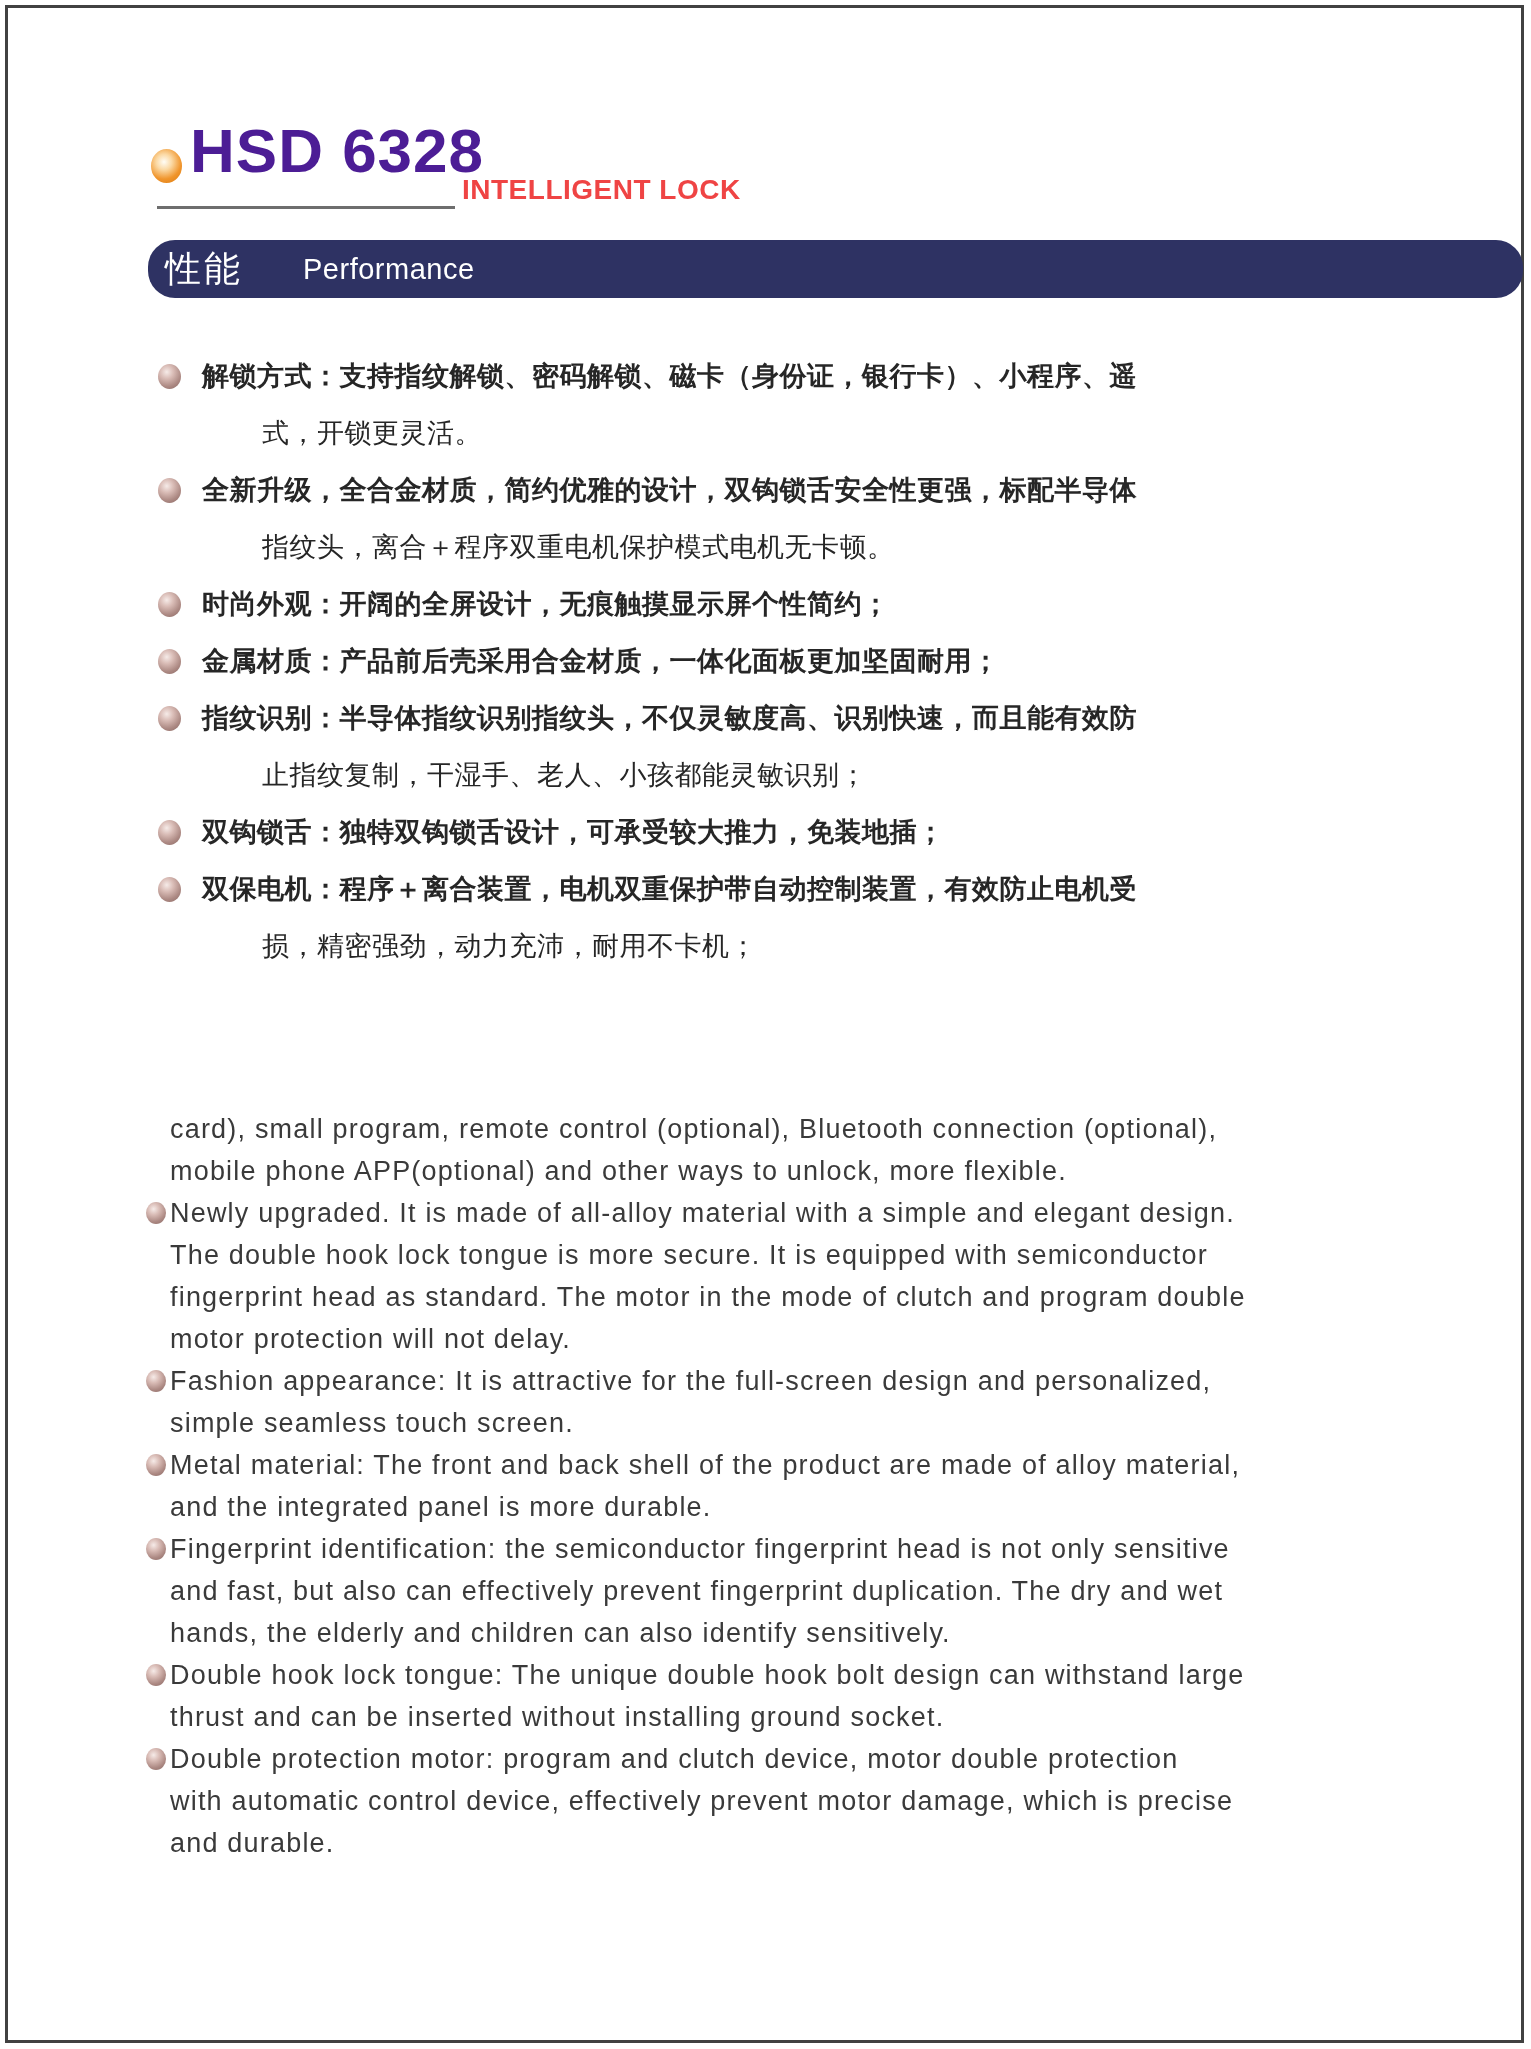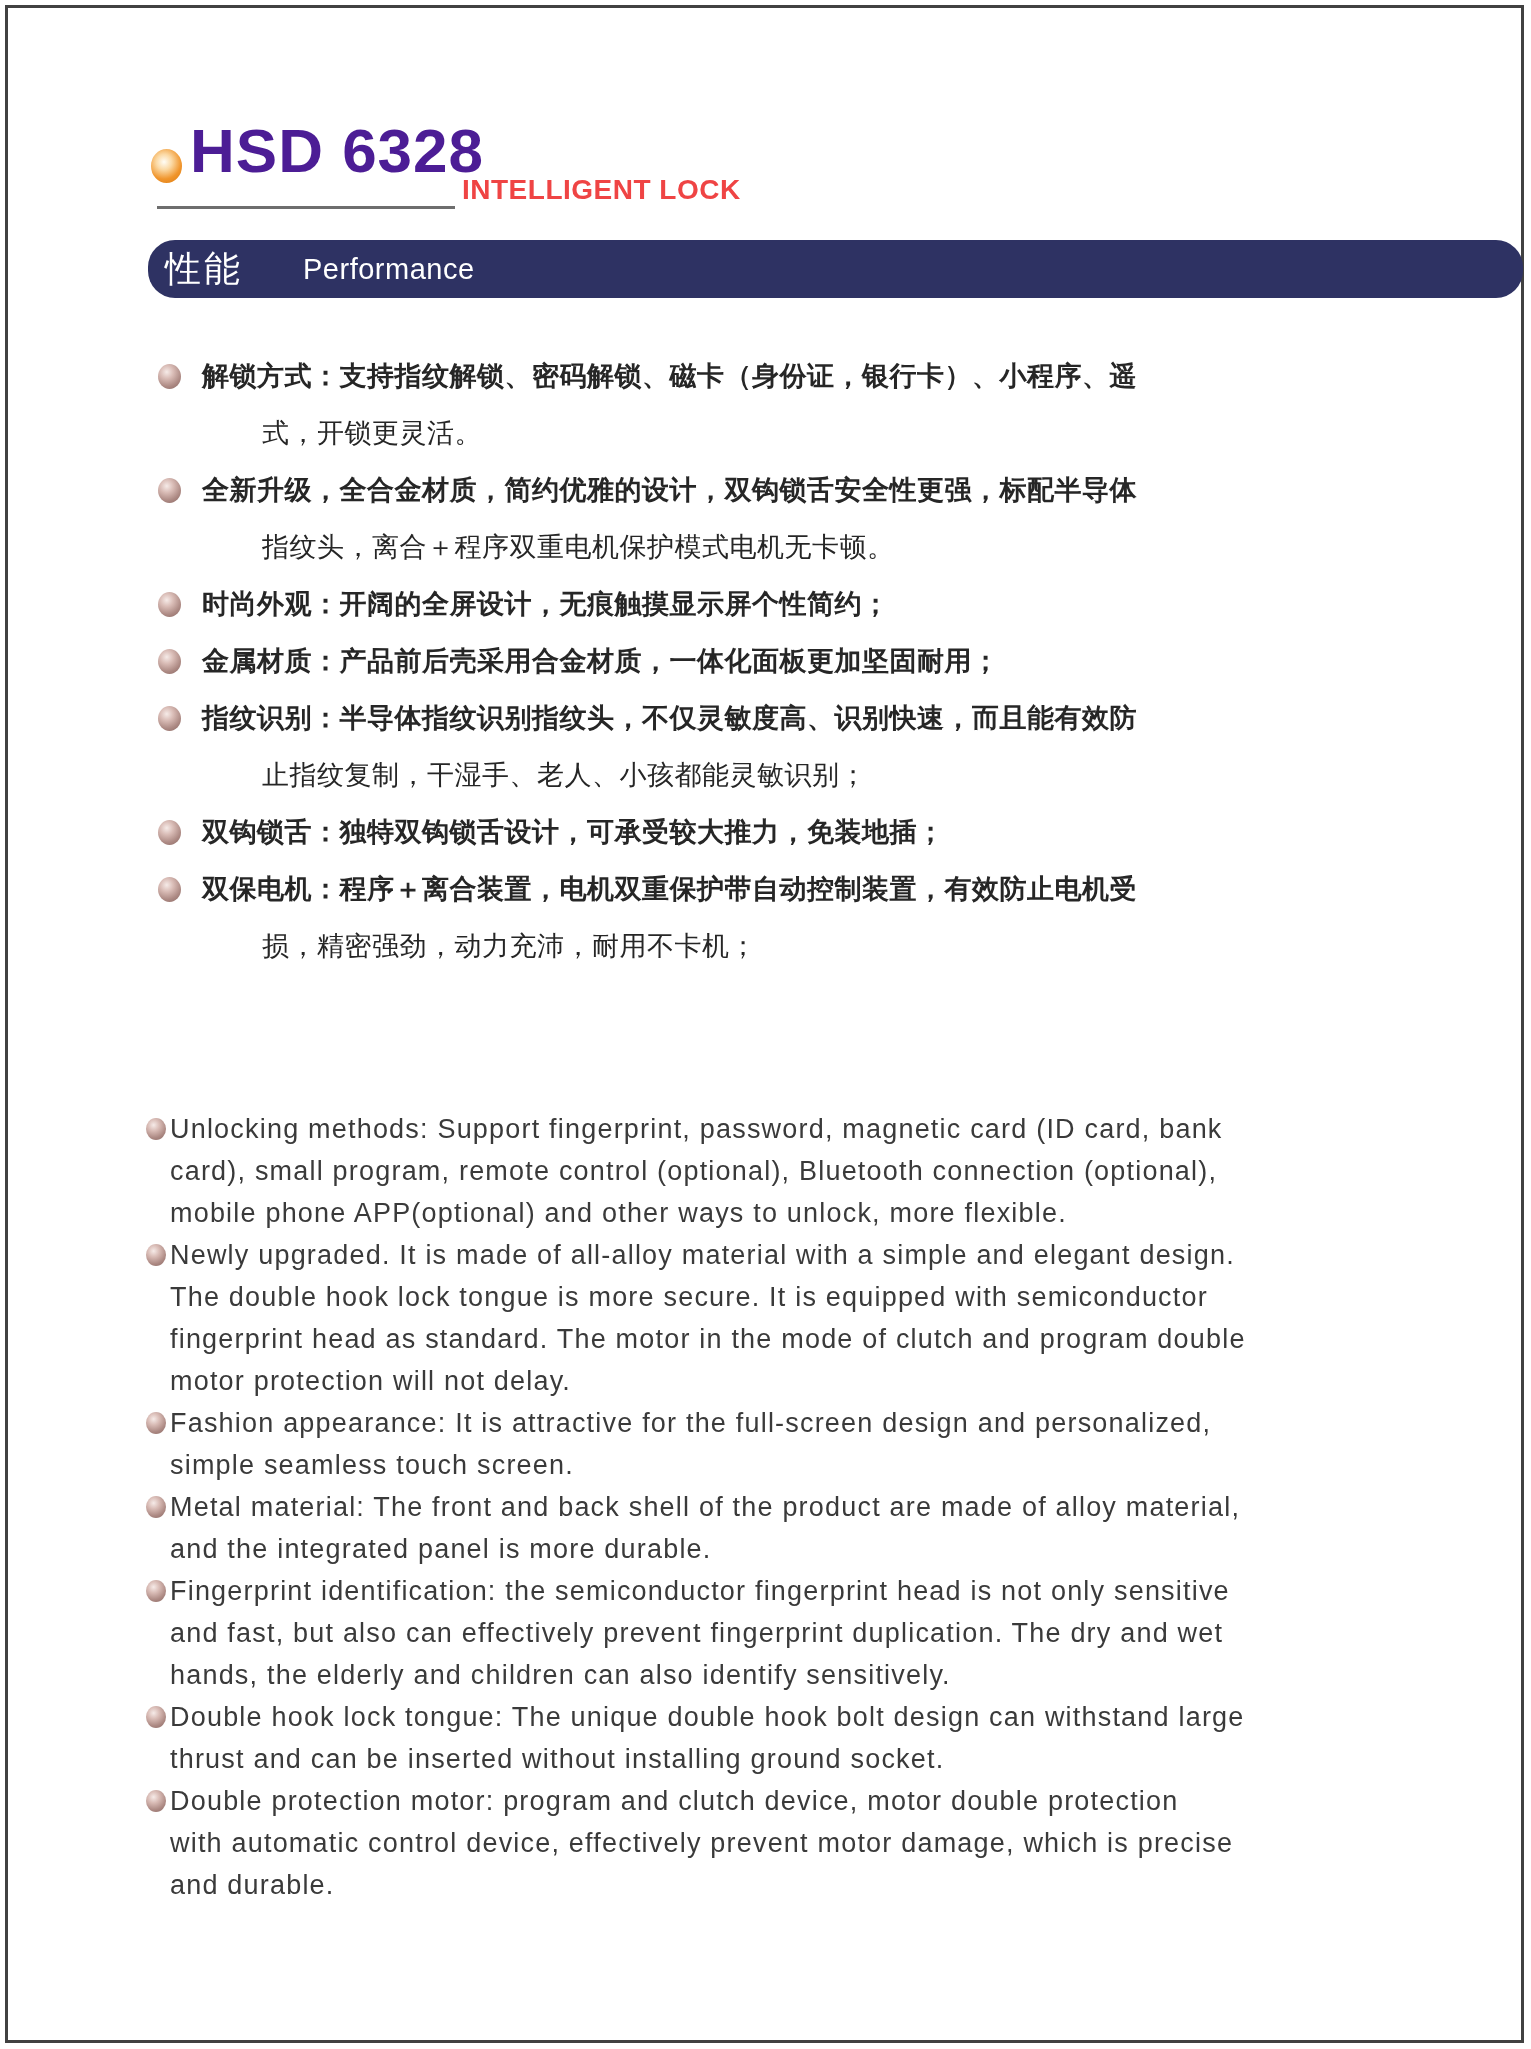--- a/index.html
+++ b/index.html
@@ -74,21 +74,20 @@
       <div class="line cont"><span>指纹头，离合＋程序双重电机保护模式电机无卡顿。</span></div>
       <div class="line first"><span class="sphere-bullet"></span><span>时尚外观：开阔的全屏设计，无痕触摸显示屏个性简约；</span></div>
       <div class="line first"><span class="sphere-bullet"></span><span>金属材质：产品前后壳采用合金材质，一体化面板更加坚固耐用；</span></div>
       <div class="line first"><span class="sphere-bullet"></span><span>指纹识别：半导体指纹识别指纹头，不仅灵敏度高、识别快速，而且能有效防</span></div>
       <div class="line cont"><span>止指纹复制，干湿手、老人、小孩都能灵敏识别；</span></div>
       <div class="line first"><span class="sphere-bullet"></span><span>双钩锁舌：独特双钩锁舌设计，可承受较大推力，免装地插；</span></div>
       <div class="line first"><span class="sphere-bullet"></span><span>双保电机：程序＋离合装置，电机双重保护带自动控制装置，有效防止电机受</span></div>
       <div class="line cont"><span>损，精密强劲，动力充沛，耐用不卡机；</span></div>
     </section>
   <section class="list en">
-      <div class="line first"><span class="sphere-bullet"></span><span>Unlocking methods: Support fingerprint, password, magnetic card (ID card, bank</span></div>
       <div class="line cont"><span>card), small program, remote control (optional), Bluetooth connection (optional),</span></div>
       <div class="line cont"><span>mobile phone APP(optional) and other ways to unlock, more flexible.</span></div>
       <div class="line first"><span class="sphere-bullet"></span><span>Newly upgraded. It is made of all-alloy material with a simple and elegant design.</span></div>
       <div class="line cont"><span>The double hook lock tongue is more secure. It is equipped with semiconductor</span></div>
       <div class="line cont"><span>fingerprint head as standard. The motor in the mode of clutch and program double</span></div>
       <div class="line cont"><span>motor protection will not delay.</span></div>
       <div class="line first"><span class="sphere-bullet"></span><span>Fashion appearance: It is attractive for the full-screen design and personalized,</span></div>
       <div class="line cont"><span>simple seamless touch screen.</span></div>
       <div class="line first"><span class="sphere-bullet"></span><span>Metal material: The front and back shell of the product are made of alloy material,</span></div>
       <div class="line cont"><span>and the integrated panel is more durable.</span></div>

